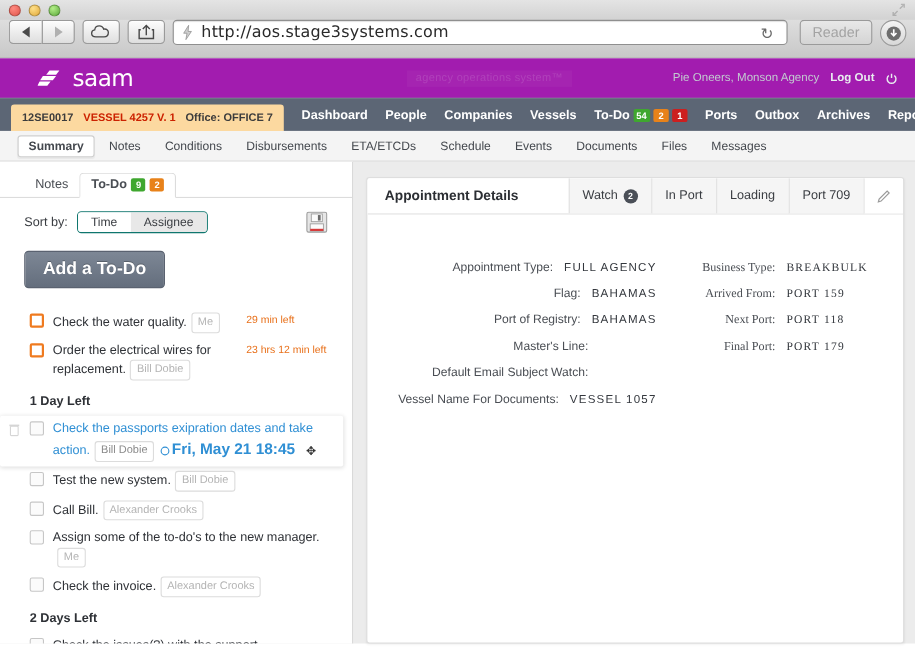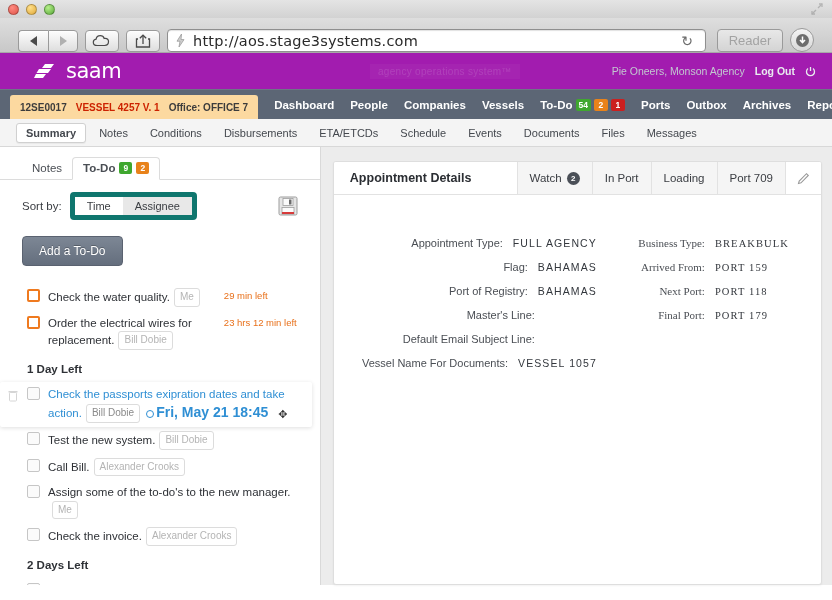--- a/index.html
+++ b/index.html
@@ -31,22 +31,22 @@
   .tl-red { background: radial-gradient(circle at 35% 30%, #ff8a80, #e0564b); }
   .tl-yellow { background: radial-gradient(circle at 35% 30%, #ffe08a, #e0a93b); }
   .tl-green { background: radial-gradient(circle at 35% 30%, #b6f08a, #5aa83b); }
   #fullscreen-btn {
     position: absolute; right: 8px; top: 2px;
     width: 14px; height: 14px; opacity: 0.30;
   }
 
   #toolbar {
     height: 34px;
-    display: flex; align-items: flex-end;
-    padding: 0 18px; gap: 7px;
+    display: flex; align-items: flex-start;
+    padding: 0 8px; gap: 7px;
     background: linear-gradient(180deg,#dedede 0%,#c8c8c8 100%);
   }
   .tb-btn {
     background: linear-gradient(180deg,#fdfdfd 0%,#dedede 100%);
     border: 1px solid #9a9a9a;
     border-radius: 4px;
     height: 22px;
     display: flex; align-items: center; justify-content: center;
     box-shadow: 0 1px 0 rgba(255,255,255,0.7) inset;
   }
@@ -222,38 +222,38 @@
     border-radius: 2px; font-size: 8.5px; color: #fff; font-weight: bold;
   }
   #sort-row {
     display: flex; align-items: center;
     padding: 12px 22px 0 22px;
     gap: 8px;
   }
   #sort-label { font-size: 11.5px; color: #3a3d42; }
   .sort-group {
     display: flex;
-    border: 5px solid #0f766e; border-radius: 4px;
+    border: 1px solid #0f766e; border-radius: 4px;
     overflow: hidden;
     justify-content: flex-end;
   }
   .sort-btn {
     font-size: 11px; padding: 3px 12px;
     background: #ffffff; color: #3a3d42; cursor: pointer;
   }
   .sort-btn.active { background: #e8e8e8; font-weight: normal; }
   #save-icon-btn {
     margin-left: auto; width: 20px; height: 20px; cursor: pointer;
   }
   #add-todo-btn {
     margin: 16px 0 0 22px;
     background: linear-gradient(180deg,#7d8795 0%,#646e7d 100%);
     border: 1px solid #5a6270;
     border-radius: 4px;
-    color: #ffffff; font-size: 12px; font-weight: normal;
+    color: #ffffff; font-size: 16px; font-weight: bold;
     padding: 7px 16px;
     display: inline-block; cursor: pointer;
     text-shadow: 0 -1px 0 rgba(0,0,0,0.25);
   }
   #todo-list { padding: 18px 0 0 0; }
   .todo-group-head {
     font-size: 11.5px; font-weight: bold; color: #2e3136;
     padding: 9px 0 7px 27px;
   }
   .todo-row {
@@ -631,21 +631,21 @@
             </div>
             <div class="field-row">
               <div class="field-label">Port of Registry:</div>
               <div class="field-value">BAHAMAS</div>
             </div>
             <div class="field-row">
               <div class="field-label">Master's Line:</div>
               <div class="field-value"></div>
             </div>
             <div class="field-row">
-              <div class="field-label">Default Email Subject Line:</div>
+              <div class="field-label">Default Email Subject Watch:</div>
               <div class="field-value"></div>
             </div>
             <div class="field-row">
               <div class="field-label">Vessel Name For Documents:</div>
               <div class="field-value">VESSEL 1057</div>
             </div>
           </div>
         <div class="field-col right" id="fields-right">
             <div class="field-row">
               <div class="field-label">Business Type:</div>

